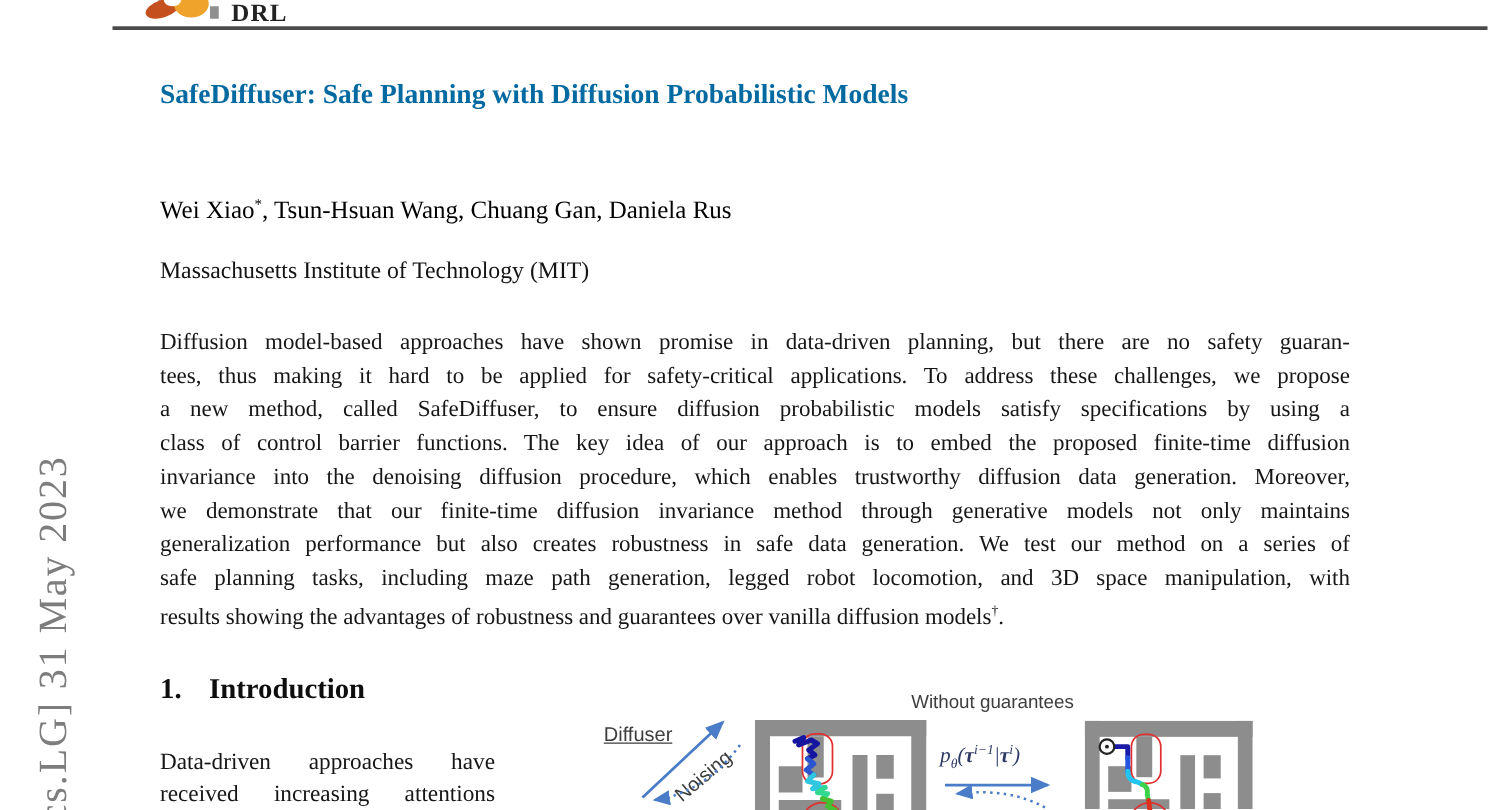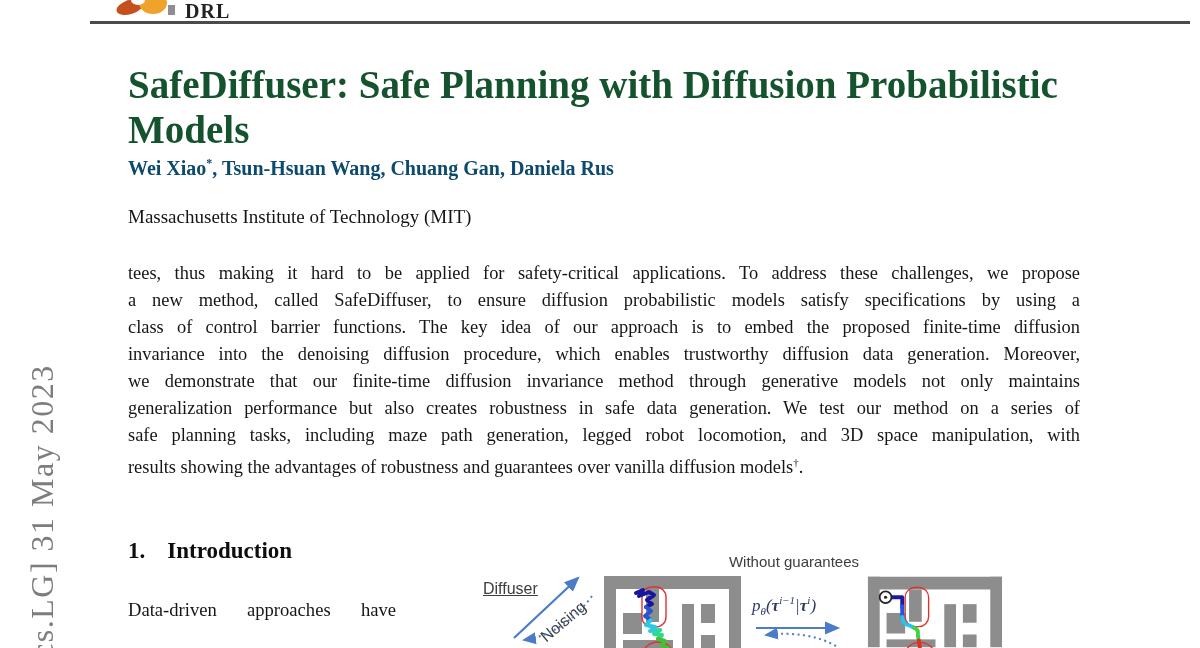--- a/index.html
+++ b/index.html
@@ -29,24 +29,24 @@
   
   .arxiv-label{
     position:absolute;left:24px;top:288px;height:382px;width:44px;
     writing-mode:vertical-rl;transform:rotate(180deg);
     font-size:32px;letter-spacing:1.5px;color:var(--arxiv-gray);
     font-family:"Liberation Serif",serif;white-space:nowrap;
   }
   
   .paper-title{
     position:absolute;left:128px;top:62px;width:960px;
-    font-size:39px;font-weight:bold;color:#14532d;
+    font-size:22px;font-weight:bold;color:#0369a1;
   }
   .authors-line{
-    position:absolute;left:128px;top:156px;font-size:20px;font-weight:bold;color:#0c4a6e;
+    position:absolute;left:128px;top:156px;font-size:20px;font-weight:normal;color:#000000;
   }
   .authors-line sup{font-size:12px;}
   .affiliation{position:absolute;left:128px;top:206px;font-size:19px;color:#141414;text-align:center;}
   .abstract{position:absolute;left:128px;top:260px;width:952px;font-size:18.4px;line-height:27px;color:#161616;}
   .jline{text-align:justify;text-align-last:justify;}
   .lastline{text-align:left;}
   .lastline sup{font-size:11px;}
   .section-heading{position:absolute;left:128px;top:538px;font-size:23px;font-weight:bold;color:#0e0e0e;}
   .section-heading .sec-num{margin-right:22px;}
   .intro-paragraph{position:absolute;left:128px;top:597px;width:268px;font-size:18.6px;line-height:26px;color:#161616;}
@@ -91,34 +91,36 @@
 
   <div class="arxiv-label">[cs.LG] 31 May 2023</div>
 
   <h1 class="paper-title">SafeDiffuser: Safe Planning with Diffusion Probabilistic Models</h1>
 
   <p class="authors-line"><span>Wei Xiao</span><sup>*</sup><span>, Tsun-Hsuan Wang, Chuang Gan, Daniela Rus</span></p>
 
   <p class="affiliation">Massachusetts Institute of Technology (MIT)</p>
 
   <div class="abstract">
+    <div class="jline">Diffusion model-based approaches have shown promise in data-driven planning, but there are no safety guaran-</div>
     <div class="jline">tees, thus making it hard to be applied for safety-critical applications. To address these challenges, we propose</div>
     <div class="jline">a new method, called SafeDiffuser, to ensure diffusion probabilistic models satisfy specifications by using a</div>
     <div class="jline">class of control barrier functions. The key idea of our approach is to embed the proposed finite-time diffusion</div>
     <div class="jline">invariance into the denoising diffusion procedure, which enables trustworthy diffusion data generation. Moreover,</div>
     <div class="jline">we demonstrate that our finite-time diffusion invariance method through generative models not only maintains</div>
     <div class="jline">generalization performance but also creates robustness in safe data generation. We test our method on a series of</div>
     <div class="jline">safe planning tasks, including maze path generation, legged robot locomotion, and 3D space manipulation, with</div>
     <div class="lastline"><span>results showing the advantages of robustness and guarantees over vanilla diffusion models</span><sup>†</sup><span>.</span></div>
   </div>
 
   <div class="section-heading"><span class="sec-num">1.</span><span>Introduction</span></div>
 
   <div class="intro-paragraph">
     <div class="jline">Data-driven approaches have</div>
+    <div class="jline">received increasing attentions</div>
   </div>
 
   <div class="fig-label fig-top-label">Without guarantees</div>
   <div class="fig-label diffuser-label">Diffuser</div>
   <div class="fig-label noising-label">Noising</div>
 
   <svg class="arrows-svg" width="110" height="78" viewBox="0 0 110 78">
     <defs>
       <marker id="ah1" markerWidth="8" markerHeight="8" refX="6" refY="3" orient="auto">
         <path d="M0,0 L7,3 L0,6 Z" fill="var(--accent-blue)"></path>

